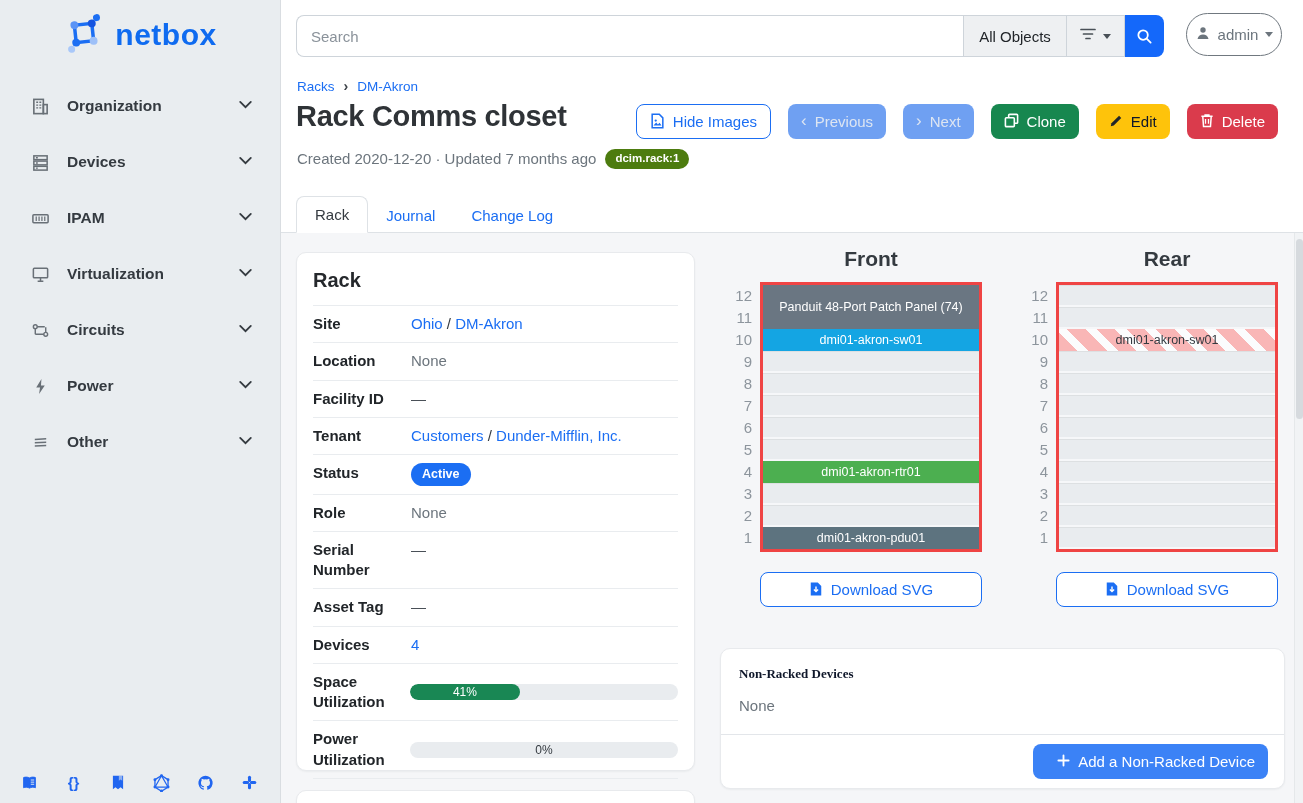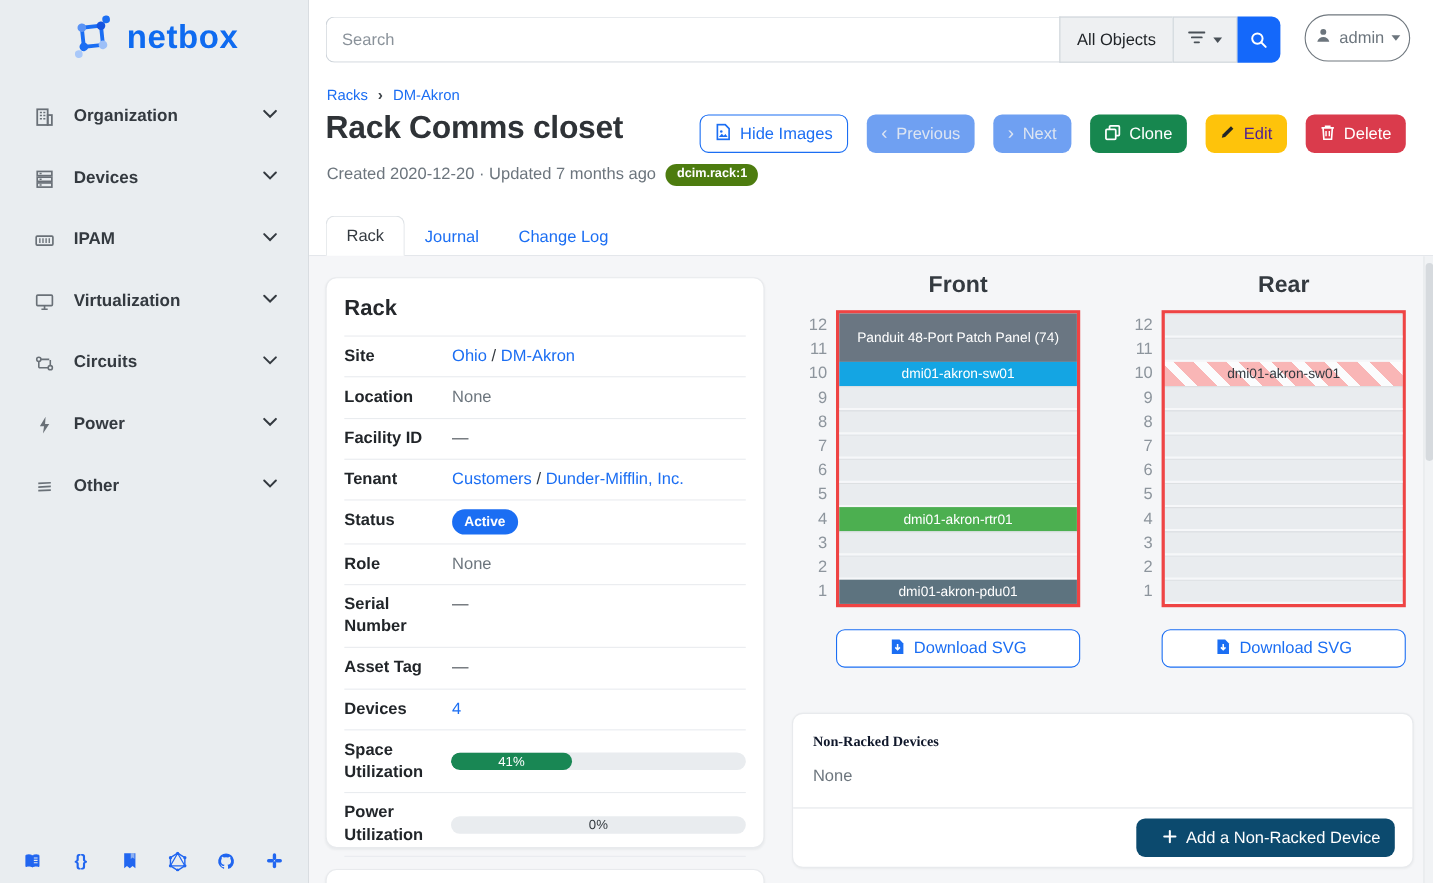--- a/index.html
+++ b/index.html
@@ -37,21 +37,21 @@
   .crumb-sep{color:#3d4349;font-weight:700;font-size:14px;}
   .page-title{position:absolute;left:15px;top:100px;font-size:29px;font-weight:700;color:#2f3337;letter-spacing:-.3px;}
   .page-sub{position:absolute;left:16px;top:149px;font-size:15px;color:#6c757d;display:flex;align-items:center;gap:9px;}
   .obj-badge{background:#4d7c0f;color:#fff;font-size:11.5px;font-weight:700;padding:4px 10px;border-radius:11px;line-height:1;}
 
   .actions{position:absolute;right:25px;top:104px;display:flex;gap:17px;}
   .btn{display:inline-flex;align-items:center;justify-content:center;gap:8px;height:35px;padding:0 13px;border-radius:8px;font-size:15px;cursor:pointer;border:none;font-family:inherit;line-height:1;}
   .btn-outline{background:#fff;border:1.5px solid #1b6ef3;color:#1b6ef3;}
   .btn-prevnext{background:#6fa0f2;color:#dde5f2;}
   .btn-clone{background:#17874f;color:#fff;}
-  .btn-edit{background:#fec30b;color:#4c1d95;}
+  .btn-edit{background:#fec30b;color:#0f172a;}
   .btn-delete{background:#da3b4c;color:#fff;}
   .chev{font-size:17px;line-height:1;margin-top:-2px;}
 
   .tabs{position:absolute;left:15px;bottom:-1px;display:flex;align-items:flex-end;}
   .tab{padding:9px 18px;font-size:15px;cursor:pointer;}
   .tab.active{background:#fff;border:1px solid #dee2e6;border-bottom:1px solid #fff;border-radius:8px 8px 0 0;color:#343a40;}
   .tab.link{color:#1b6ef3;}
 
   
   #content{position:absolute;left:281px;top:233px;width:1022px;height:570px;background:#f5f6f8;}
@@ -87,21 +87,21 @@
   .rack-device{height:22px;display:flex;align-items:center;justify-content:center;font-size:12.5px;cursor:pointer;overflow:hidden;white-space:nowrap;}
   .rack-unit-empty{height:22px;background:#e9ecef;box-shadow:inset 0 -2px 0 #f6f7f9,inset 0 1px 0 rgba(0,0,0,.05);cursor:pointer;}
   .hatched{background:repeating-linear-gradient(45deg,#f9b6b6 0px,#f9b6b6 13px,#fbfcfd 13px,#fbfcfd 21px);}
   .dl-btn{margin:20px 0 0 28px;width:222px;box-sizing:border-box;}
 
   
   #nr-card{position:absolute;left:439px;top:415px;width:565px;height:141px;display:flex;flex-direction:column;}
   .nr-title{padding:17px 18px 0;font-size:13px;font-weight:700;color:#0f172a;font-family:Liberation Serif, serif;}
   .nr-body{padding:15px 18px;font-size:15px;color:#6c757d;flex:1;}
   .nr-footer{border-top:1px solid #e3e6ea;padding:9px 16px;text-align:right;}
-  .btn-add{background:#0c4a6e;color:#fff;padding-left:24px;}
+  .btn-add{background:#3b82f6;color:#fff;padding-left:24px;}
 
   
   #scrollbar{position:absolute;right:0;top:233px;width:9px;height:570px;background:#f1f3f5;border-left:1px solid #e5e8ea;box-sizing:border-box;}
   #scroll-thumb{position:absolute;left:1px;top:6px;width:7px;height:180px;border-radius:4px;background:#d6dade;}
 </style>
 </head>
 <body>
 
 <div id="app">
 

